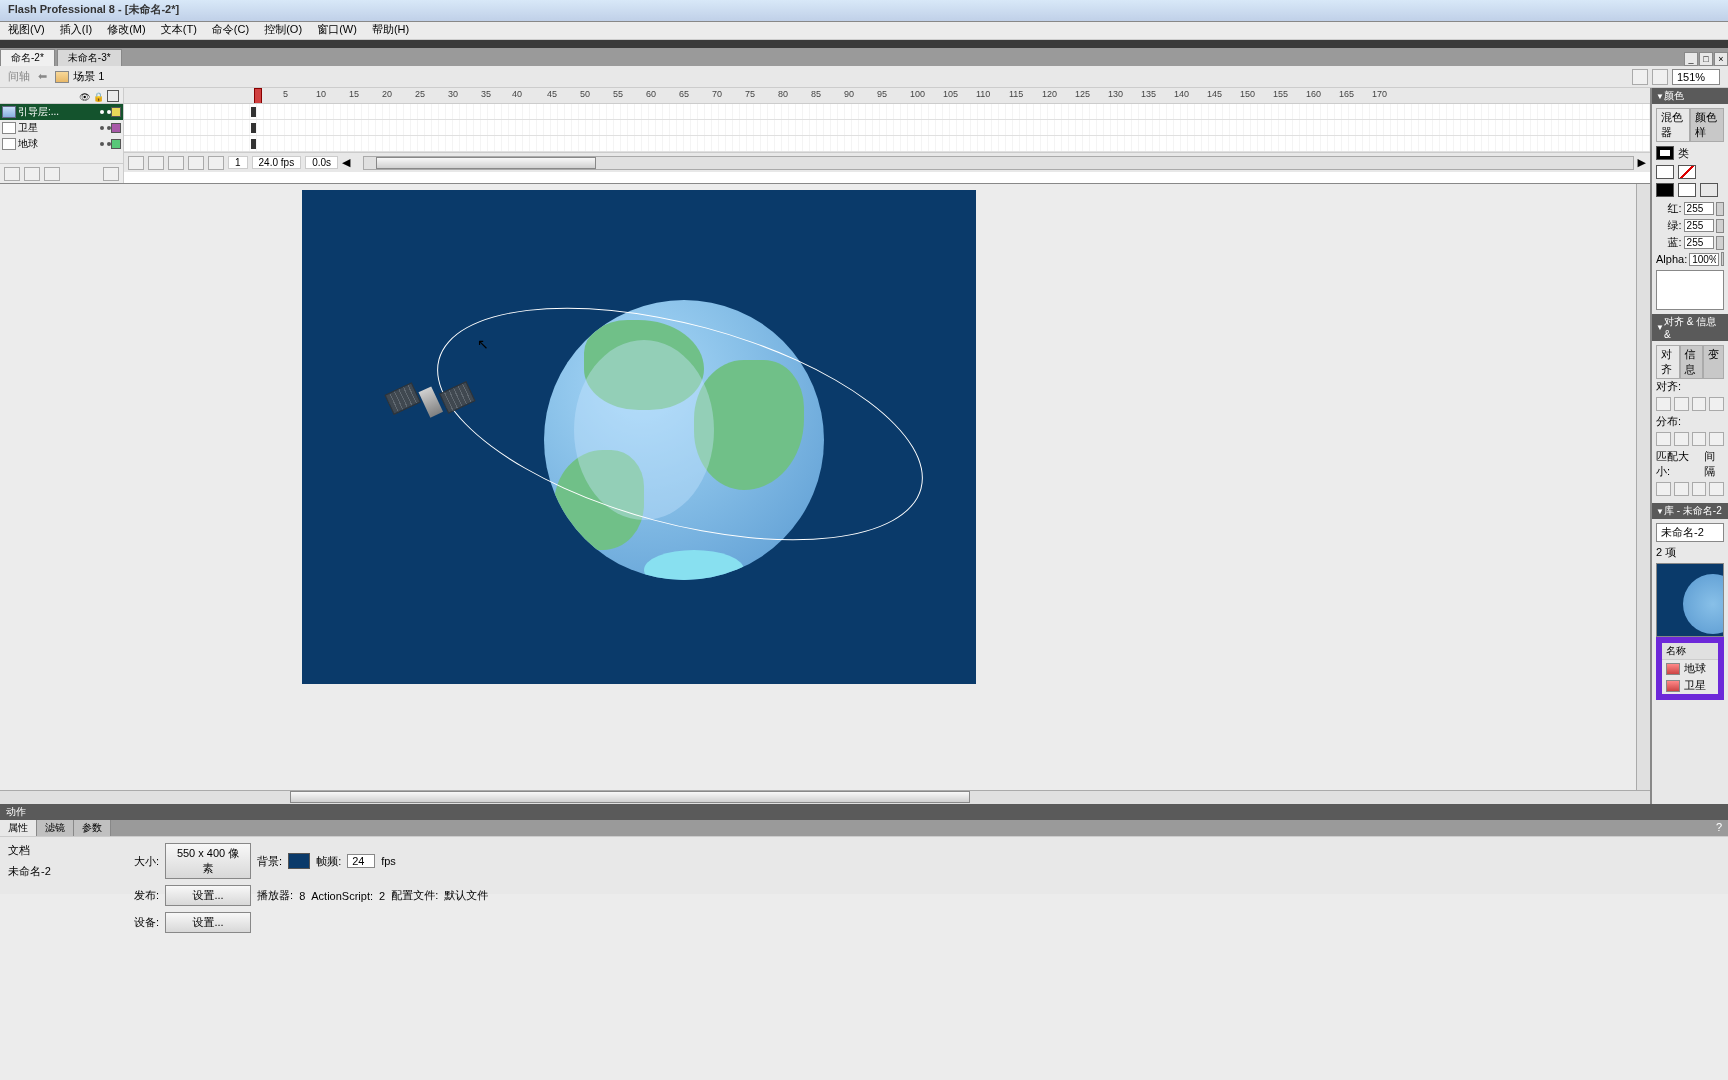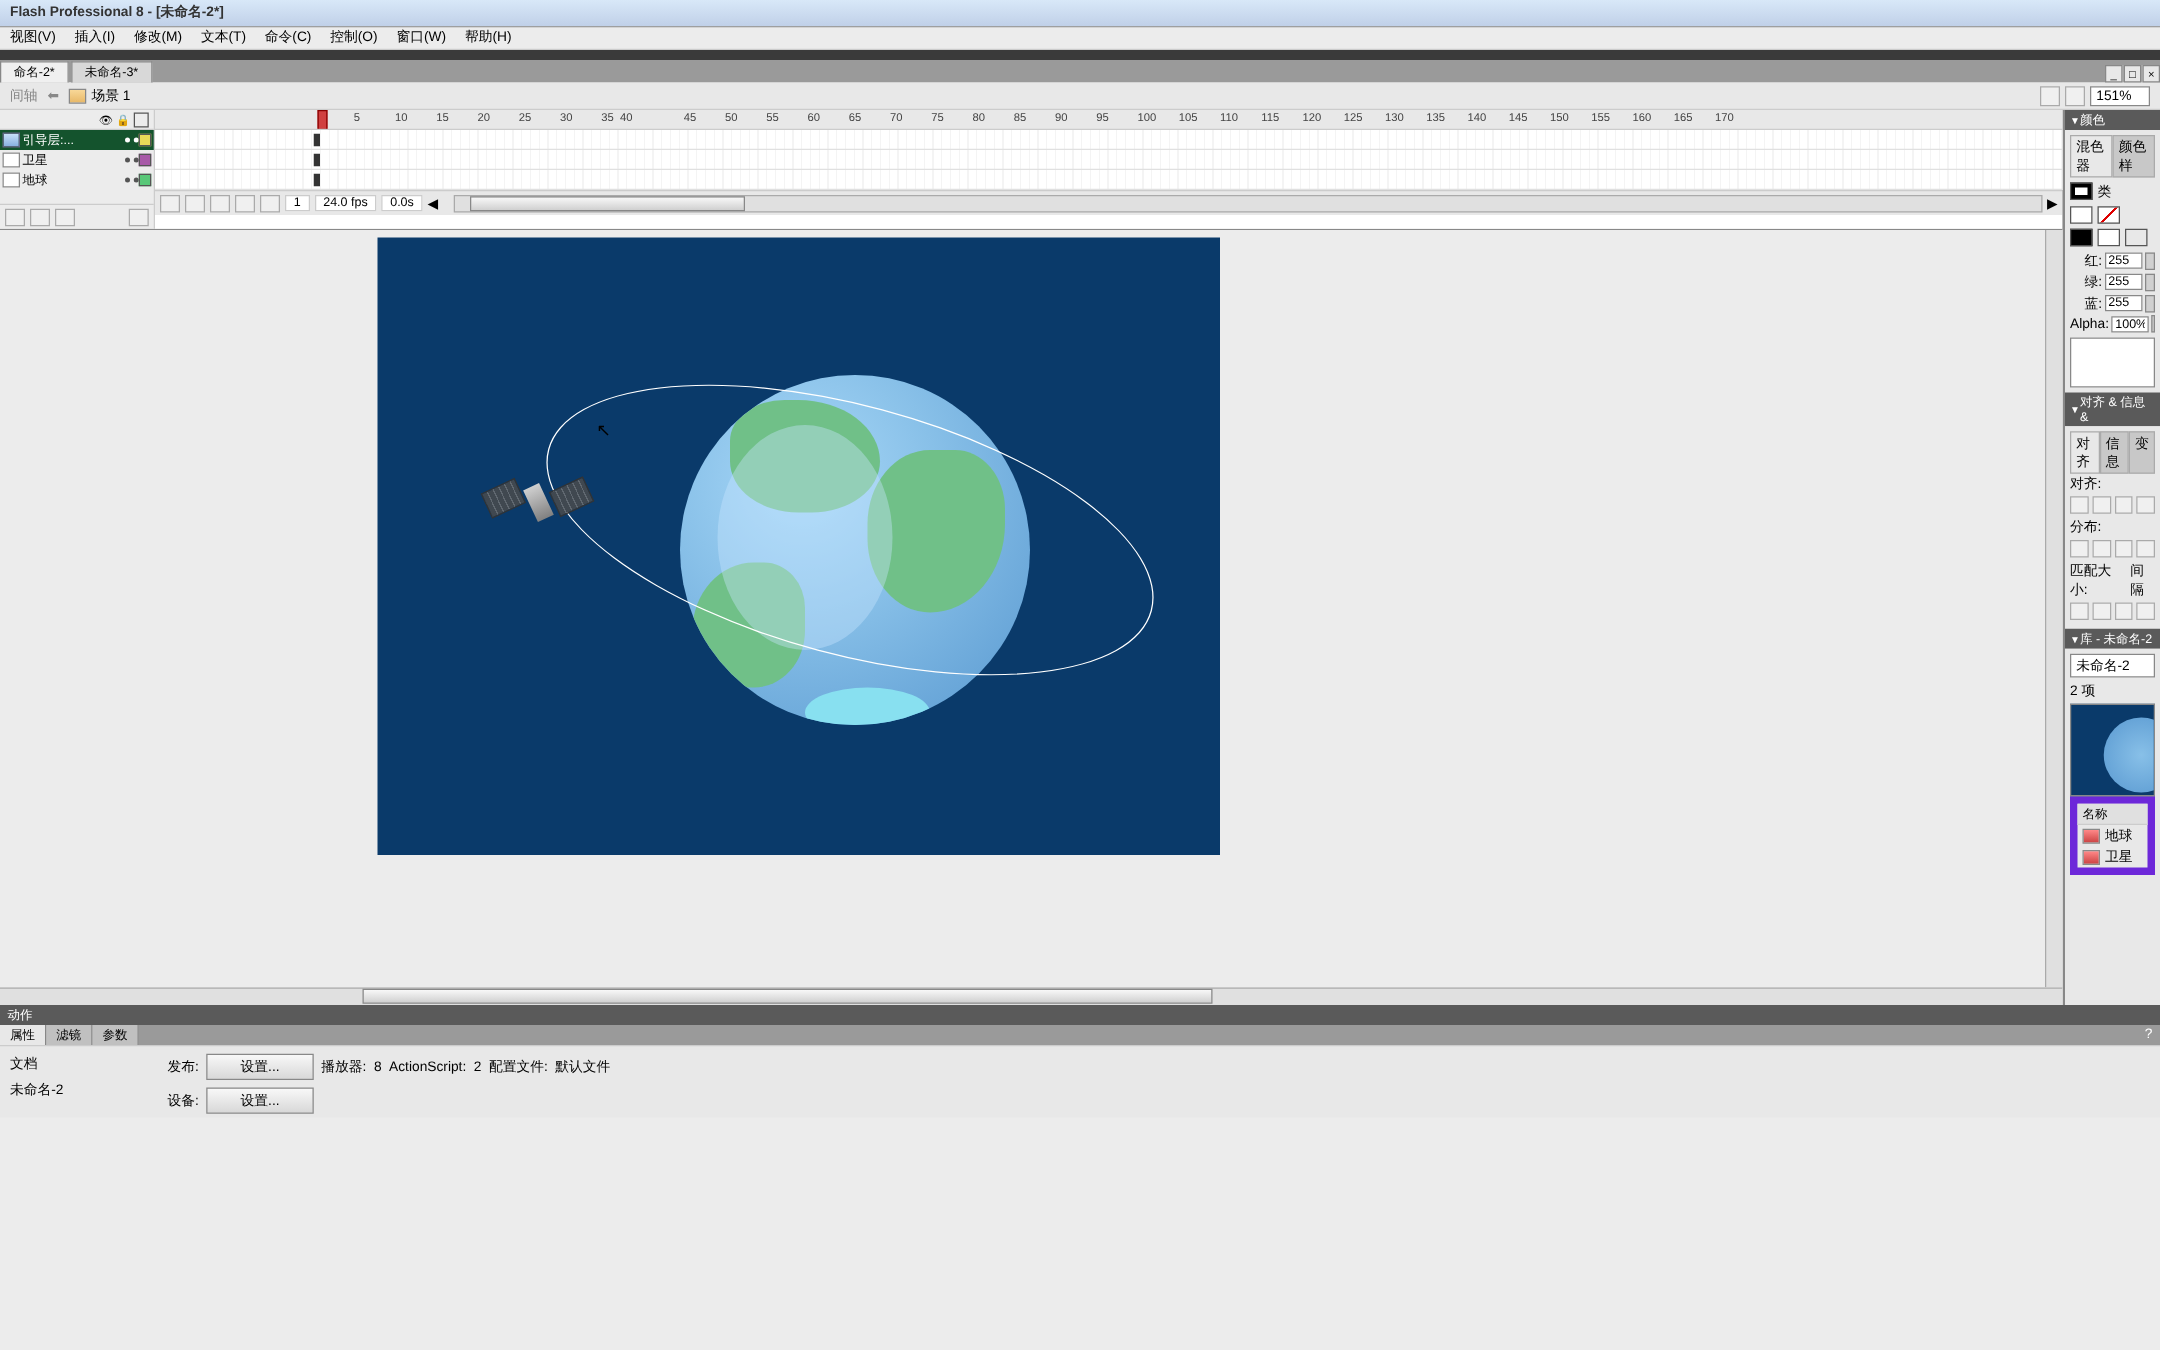--- a/index.html
+++ b/index.html
@@ -210,21 +210,21 @@
       <div class="frames-col">
         <div class="ruler">
           <div class="playhead"></div>
         <div class="tick" style="left: 159px;">5</div>
             <div class="tick" style="left: 192px;">10</div>
             <div class="tick" style="left: 225px;">15</div>
             <div class="tick" style="left: 258px;">20</div>
             <div class="tick" style="left: 291px;">25</div>
             <div class="tick" style="left: 324px;">30</div>
             <div class="tick" style="left: 357px;">35</div>
-            <div class="tick" style="left: 372px;">40</div>
+            <div class="tick" style="left: 388px;">40</div>
             <div class="tick" style="left: 423px;">45</div>
             <div class="tick" style="left: 456px;">50</div>
             <div class="tick" style="left: 489px;">55</div>
             <div class="tick" style="left: 522px;">60</div>
             <div class="tick" style="left: 555px;">65</div>
             <div class="tick" style="left: 588px;">70</div>
             <div class="tick" style="left: 621px;">75</div>
             <div class="tick" style="left: 654px;">80</div>
             <div class="tick" style="left: 687px;">85</div>
             <div class="tick" style="left: 720px;">90</div>
@@ -409,20 +409,29 @@
   <div class="props-col" style="width:110px">
     <div class="props-row">
         <span>文档</span>
       </div>
     <div class="props-row">
         <span>未命名-2</span>
       </div>
   </div>
   <div class="props-col">
     <div class="props-row">
+      <span>大小:</span>
+      <div class="props-btn">550 x 400 像素</div>
+      <span>背景:</span>
+      <div class="props-swatch"></div>
+      <span>帧频:</span>
+      <input class="props-input" value="24" style="">
+      <span>fps</span>
+    </div>
+    <div class="props-row">
       <span>发布:</span>
       <div class="props-btn">设置...</div>
       <span>播放器:</span>
       <span>8</span>
       <span>ActionScript:</span>
       <span>2</span>
       <span>配置文件:</span>
       <span>默认文件</span>
     </div>
     <div class="props-row">

